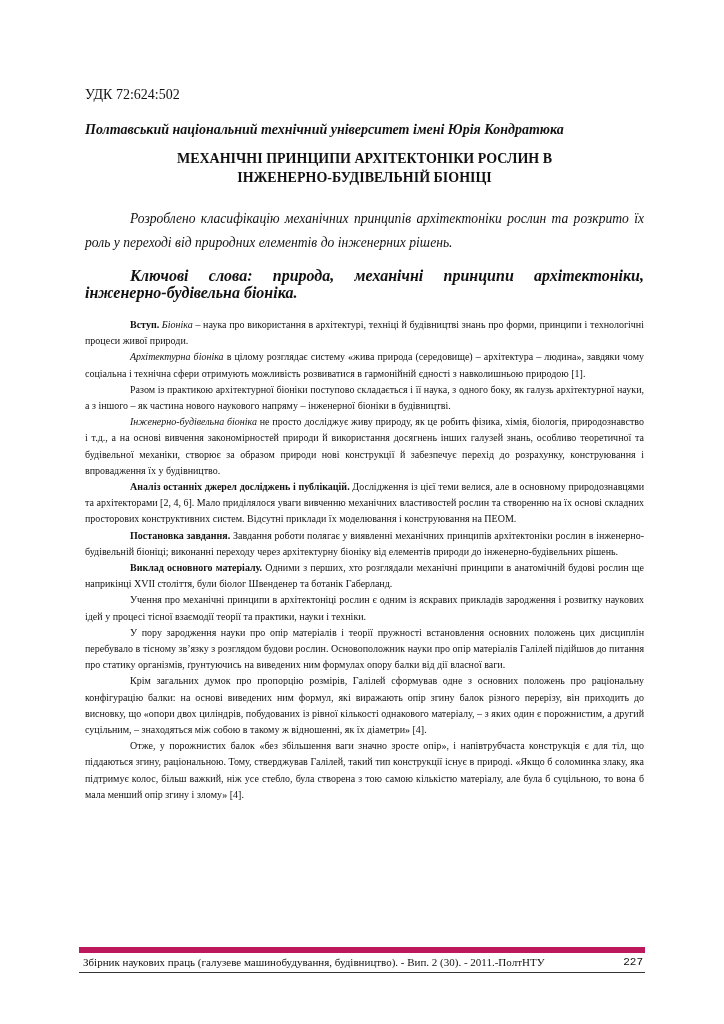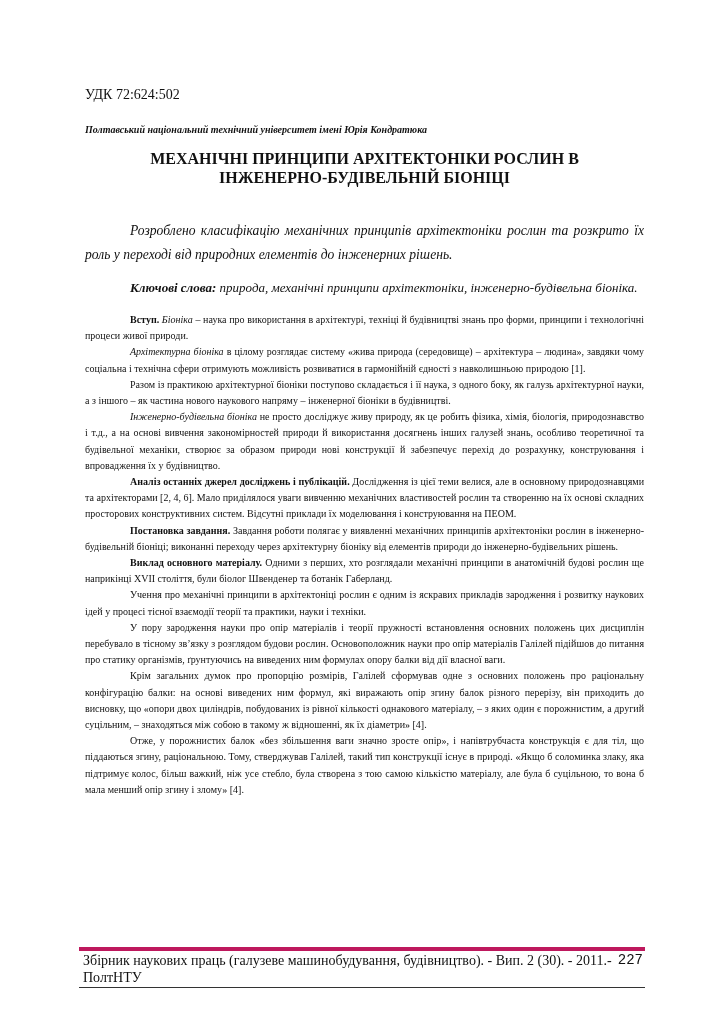--- a/index.html
+++ b/index.html
@@ -4,30 +4,30 @@
   <style>
     html, body { margin: 0; padding: 0; background: #ffffff; }
     body {
       width: 724px; height: 1024px; position: relative; overflow: hidden;
       font-family: "Liberation Serif", "DejaVu Serif", serif;
       color: #111;
     }
     .page { position: absolute; left: 85px; top: 86px; width: 559px; }
     .udk { font-size: 14px; margin: 0 0 16px 0; line-height: 18px; }
     .authors { font-size: 14px; font-weight: bold; margin: 0 0 17px 0; line-height: 18px; }
-    .affil { font-size: 10px; font-weight: bold; font-style: italic; margin: 17px 0 10px 0; line-height: 18px; }
-    .title { font-size: 16px; font-weight: bold; text-align: center; line-height: 19px; margin: 0 0 32px 0; }
+    .affil { font-size: 14px; font-weight: bold; font-style: italic; margin: 17px 0 10px 0; line-height: 18px; }
+    .title { font-size: 14px; font-weight: bold; text-align: center; line-height: 19px; margin: 0 0 20px 0; }
     .abstract { font-size: 13.6px; font-style: italic; text-align: justify; text-indent: 45px; line-height: 24px; margin: 0 0 12px 0; }
-    .keywords { font-size: 13px; font-style: italic; text-align: justify; text-indent: 45px; line-height: 17px; margin: 0 0 16px 0; }
+    .keywords { font-size: 16px; font-style: italic; text-align: justify; text-indent: 45px; line-height: 17px; margin: 0 0 16px 0; font-weight: bold; }
     .keywords b { font-style: italic; }
     .body p { font-size: 10px; text-align: justify; text-indent: 45px; line-height: 16.2px; margin: 0; }
     .footer {
       position: absolute; left: 79px; top: 947px; width: 566px;
-      border-top: 4px solid #be185d; border-bottom: 1px solid #333;
-      font-size: 14px; line-height: 17px; padding: 1px 0 1px 0;
+      border-top: 6px solid #be185d; border-bottom: 1px solid #333;
+      font-size: 11px; line-height: 17px; padding: 1px 0 1px 0;
       display: flex; justify-content: space-between;
     }
     .footer .journal { padding-left: 4px; }
     .footer .pageno { padding-right: 2px; font-family: Liberation Mono, monospace; }
   </style>
 </head>
 <body>
 
 <div class="page">
   <div class="udk">УДК 72:624:502</div>

